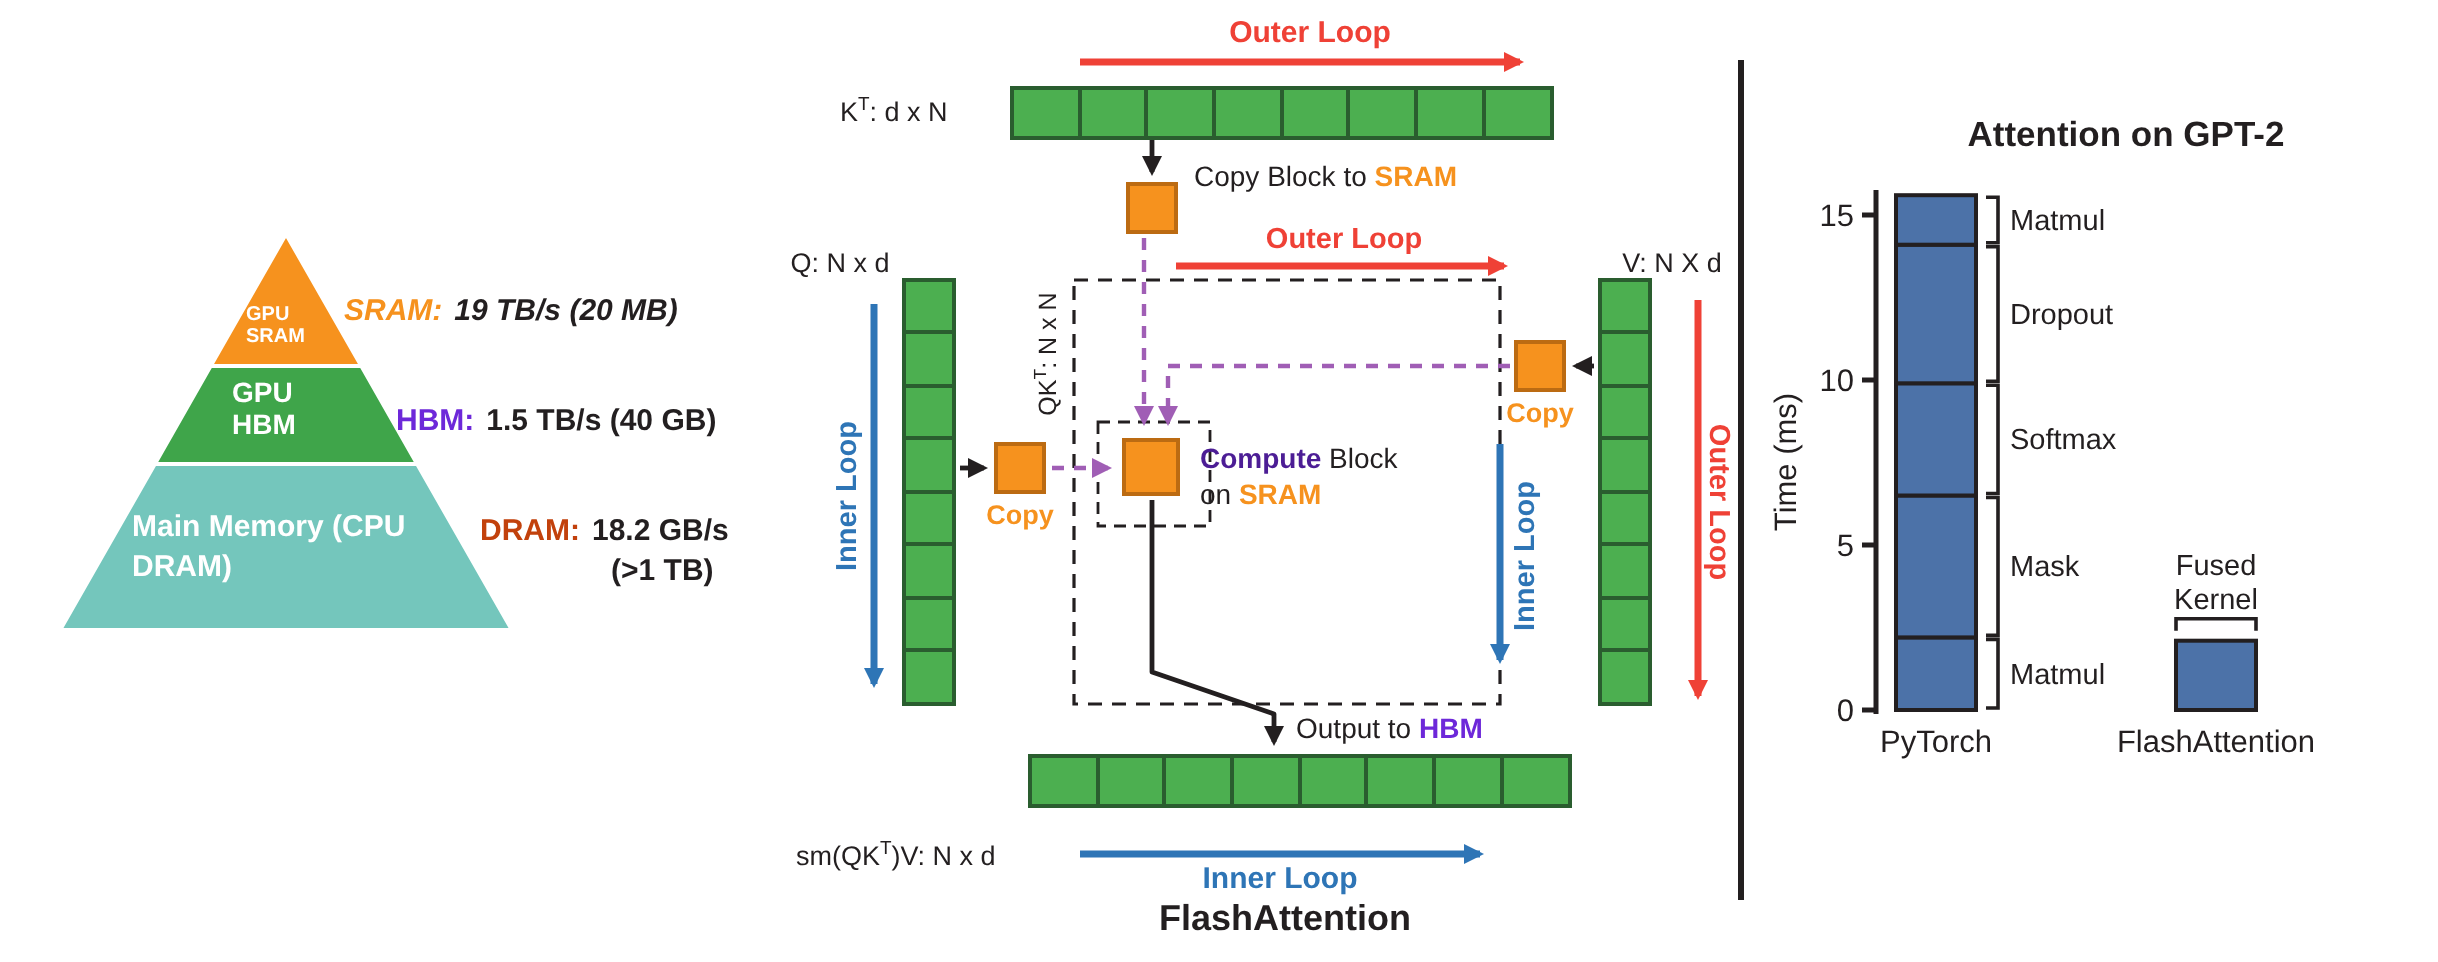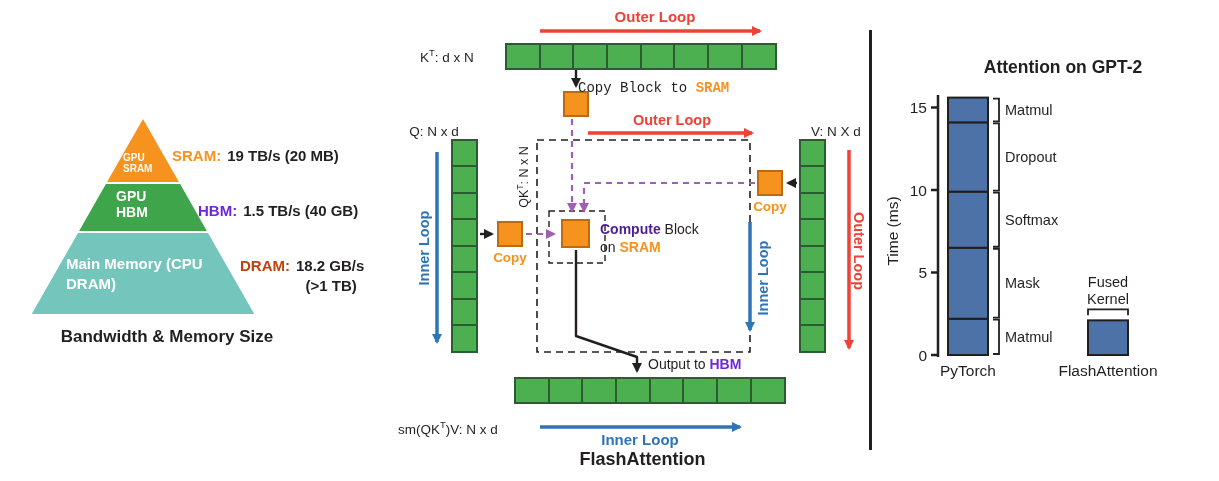--- a/index.html
+++ b/index.html
@@ -41,33 +41,32 @@
     <svg class="abs" style="left:30px; top:117px;" width="226" height="198" viewBox="0 0 226 198">
       <polygon points="113,0 150.7,66 75.3,66" fill="#F6921E" stroke="#ffffff" stroke-width="2"></polygon>
       <polygon points="75.3,66 150.7,66 178.6,115 47.4,115" fill="#3FA54A" stroke="#ffffff" stroke-width="2"></polygon>
       <polygon points="47.4,115 178.6,115 226,198 0,198" fill="#74C6BC" stroke="#ffffff" stroke-width="2"></polygon>
     </svg>
 
     <div class="pyr-lbl" style="left:123px; top:152px; width:40px; font-size:10px;">GPU SRAM</div>
     <div class="pyr-lbl" style="left:116px; top:189px; width:54px; font-size:14px;">GPU HBM</div>
     <div class="pyr-lbl" style="left:66px; top:254px; width:154px; font-size:15px; line-height:1.3;">Main Memory (CPU DRAM)</div>
 
-    <div class="spec" style="left:172px; top:147px;">
+    <div class="spec" style="left:172px; top:147px;font-style:italic;">
       <span class="orange">SRAM:</span><span class="val">19 TB/s (20 MB)</span>
     </div>
     <div class="spec" style="left:198px; top:202px;">
       <span class="green">HBM:</span><span class="val">1.5 TB/s (40 GB)</span>
     </div>
     <div class="spec" style="left:240px; top:257px;">
       <span style="color:#c2410c">DRAM:</span><span class="val">18.2 GB/s</span>
       <div style="margin-left:58px; margin-top:3px;text-align:center;">(&gt;1 TB)</div>
     </div>
 
     <div class="lbl wrap bold center" style="left:22px; top:326px; width:290px; font-size:17px; line-height:1.3; white-space:normal;">
-      <div>Bandwidth &amp; Memory Size</div>
     </div>
   </section>
 
   <section>
 
     <svg class="svg-overlay" viewBox="0 0 1219 481">
       <defs>
         <marker id="mk-black" markerUnits="userSpaceOnUse" markerWidth="12" markerHeight="12" refX="8" refY="5" orient="auto">
             <path d="M0,0 L10,5 L0,10 z" fill="#231F20"></path>
           </marker>
@@ -147,30 +146,30 @@
     <div class="lbl loop red center" style="left:580px; top:8px; width:150px; font-size:15px;">Outer Loop</div>
     <div class="lbl loop red center" style="left:597px; top:112px; width:150px;">Outer Loop</div>
     <div class="lbl loop red center vcw" style="left:813px; top:242px; width:90px; height:18px;">Outer Loop</div>
     <div class="lbl loop blue center vccw" style="left:380px; top:239px; width:90px; height:18px;">Inner Loop</div>
     <div class="lbl loop blue center vccw" style="left:719px; top:269px; width:90px; height:18px;">Inner Loop</div>
     <div class="lbl loop blue center" style="left:585px; top:431px; width:110px; font-size:15px;">Inner Loop</div>
 
     <div class="lbl right" style="left:420px; top:47px; width:82px;">
       <span>K</span><sup>T</sup><span>: d x N</span>
     </div>
-    <div class="lbl center" style="left:398px; top:124px; width:72px;text-align:center;">Q: N x d</div>
+    <div class="lbl center" style="left:384px; top:124px; width:72px;text-align:center;">Q: N x d</div>
     <div class="lbl center" style="left:800px; top:124px; width:72px;">V: N X d</div>
     <div class="lbl center vccw" style="left:478px; top:169px; width:90px; height:16px; font-size:12.5px;">
       <span>QK</span><sup>T</sup><span>: N x N</span>
     </div>
     <div class="lbl right" style="left:398px; top:383px; width:112px;margin-top:36px;">
       <span>sm(QK</span><sup>T</sup><span>)V: N x d</span>
     </div>
 
-    <div class="lbl" style="left:578px; top:80px; font-size:14px;font-family:Liberation Mono, monospace;">
+    <div class="lbl" style="left:597px; top:80px; font-size:14px;">
       <span>Copy Block to </span><span class="orange bold">SRAM</span>
     </div>
     <div class="lbl" style="left:600px; top:221px; font-size:14px; line-height:1.28;">
       <div><span class="purple bold">Compute</span><span> Block</span></div>
       <div><span>on </span><span class="orange bold">SRAM</span></div>
     </div>
     <div class="lbl orange bold center" style="left:488px; top:250px; width:44px;">Copy</div>
     <div class="lbl orange bold center" style="left:748px; top:199px; width:44px;">Copy</div>
     <div class="lbl" style="left:648px; top:356px; font-size:14px;">
       <span>Output to </span><span class="green bold">HBM</span>

